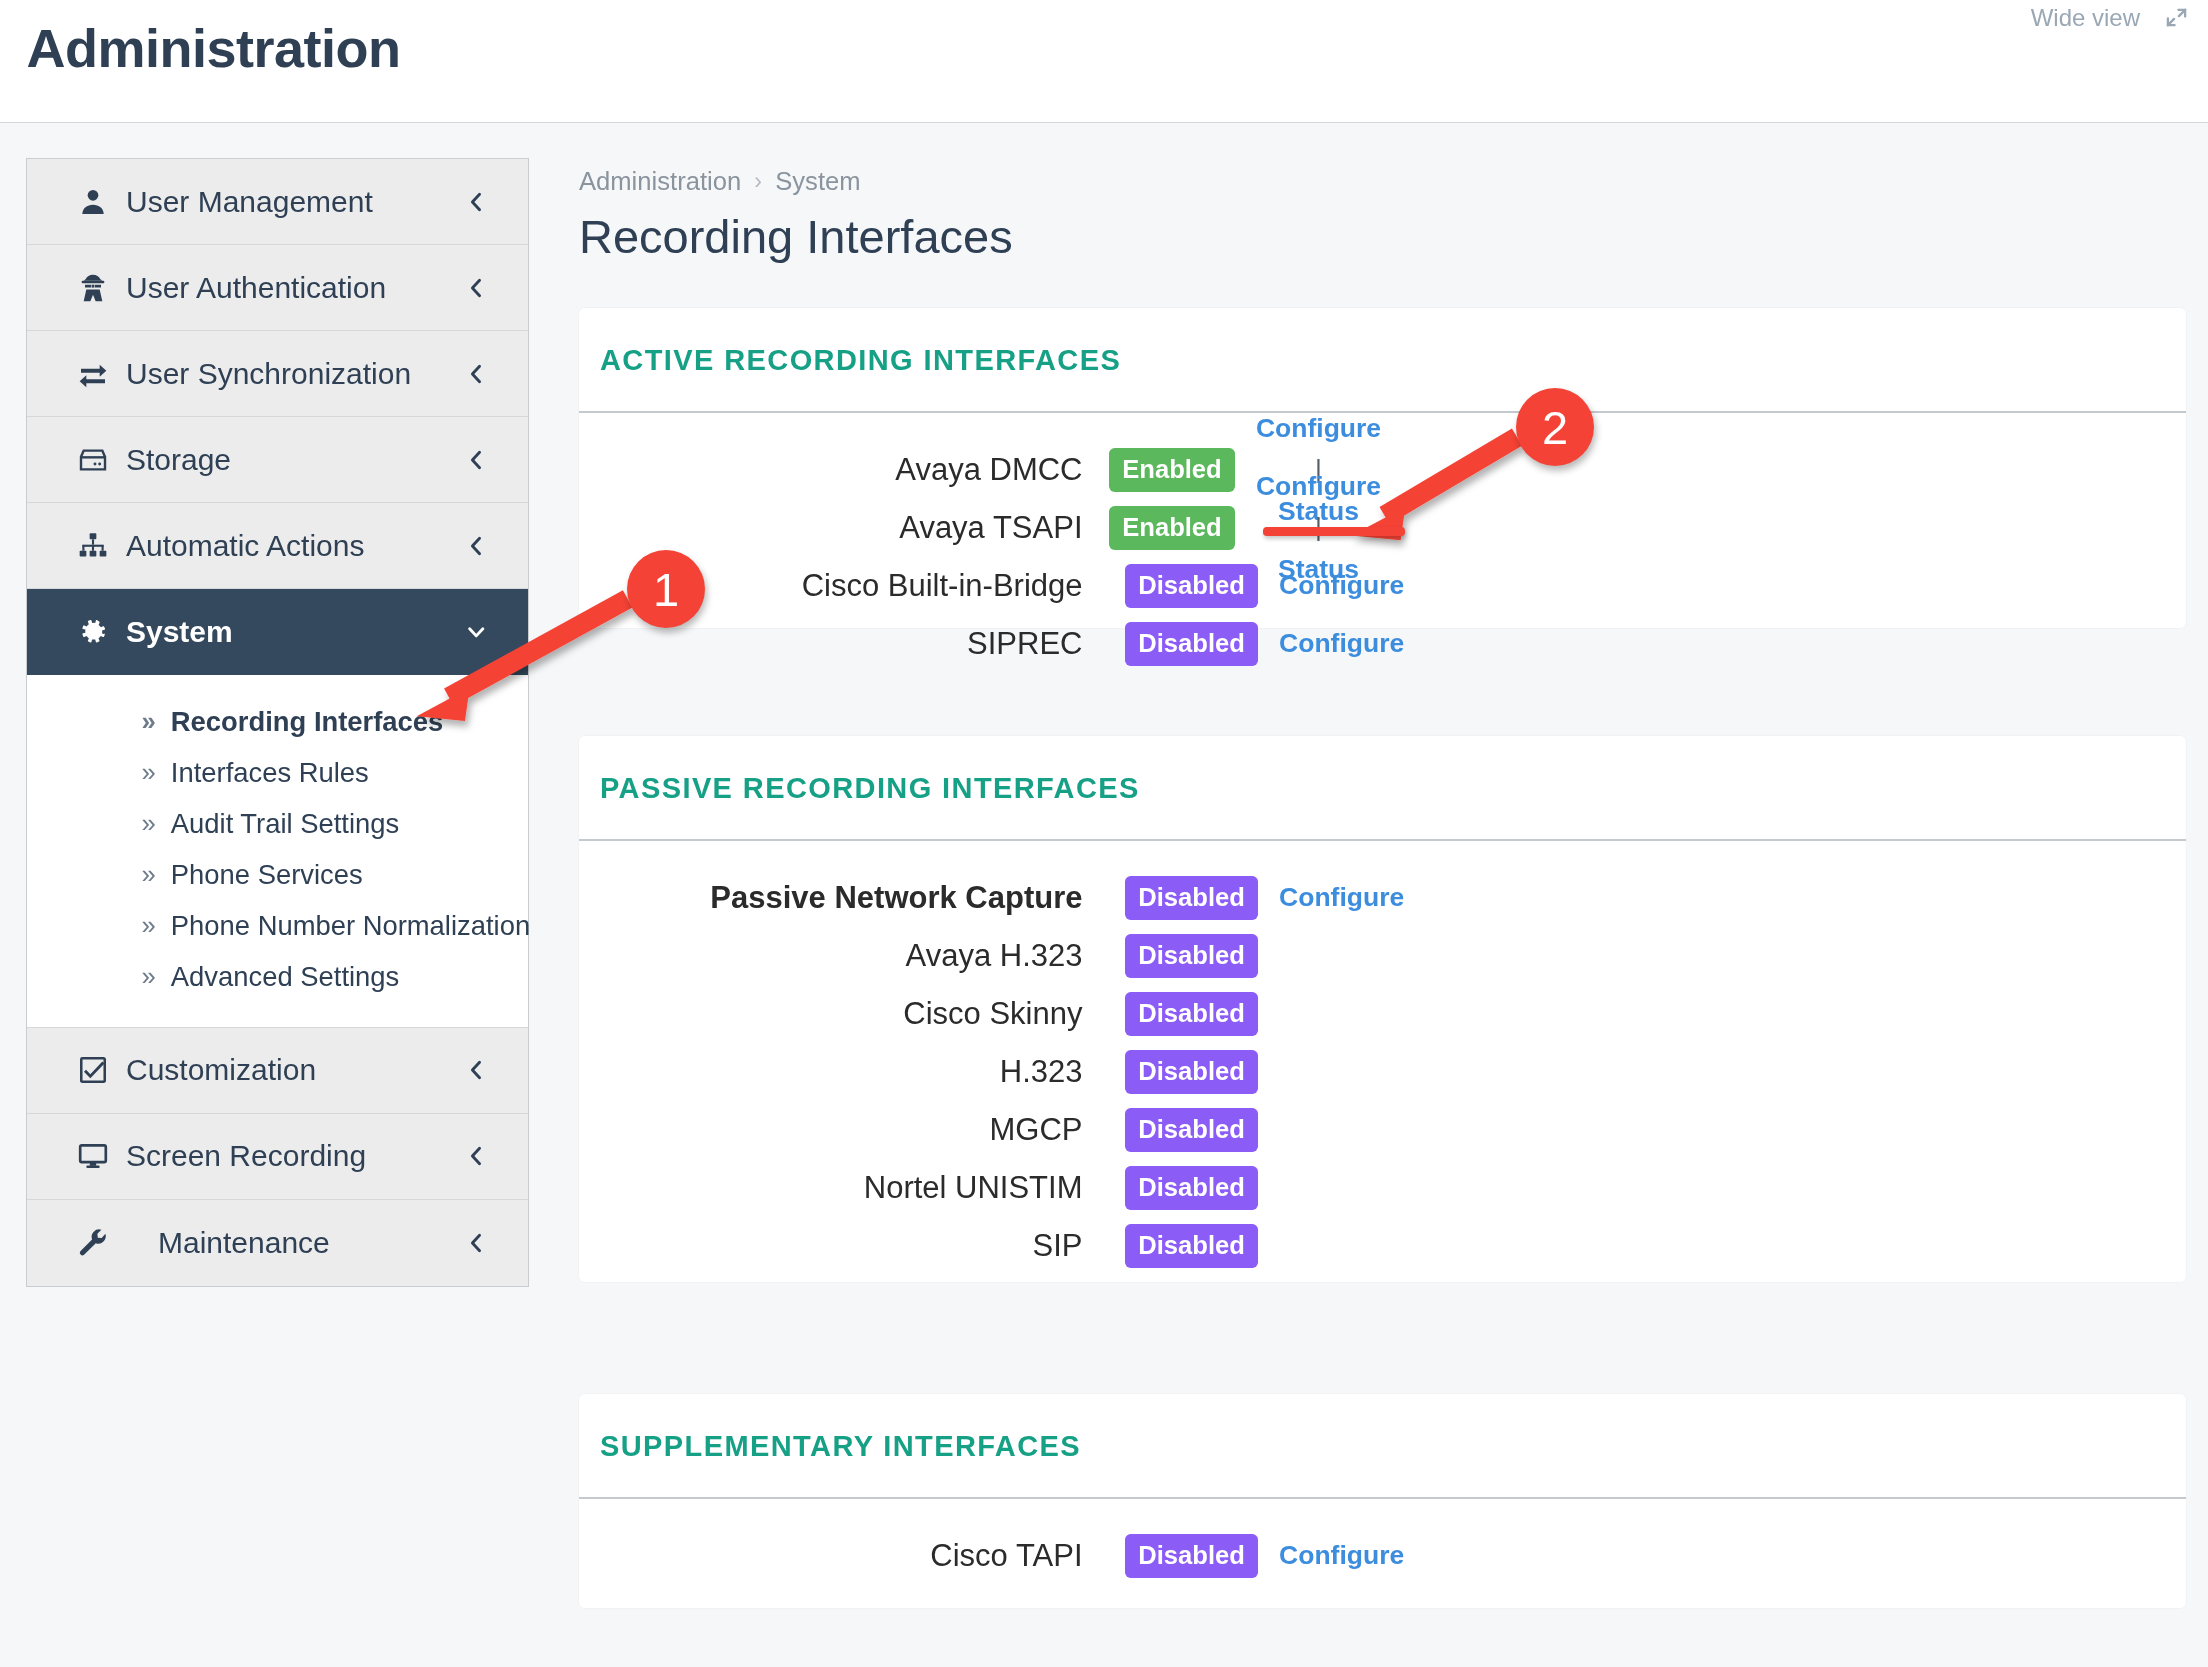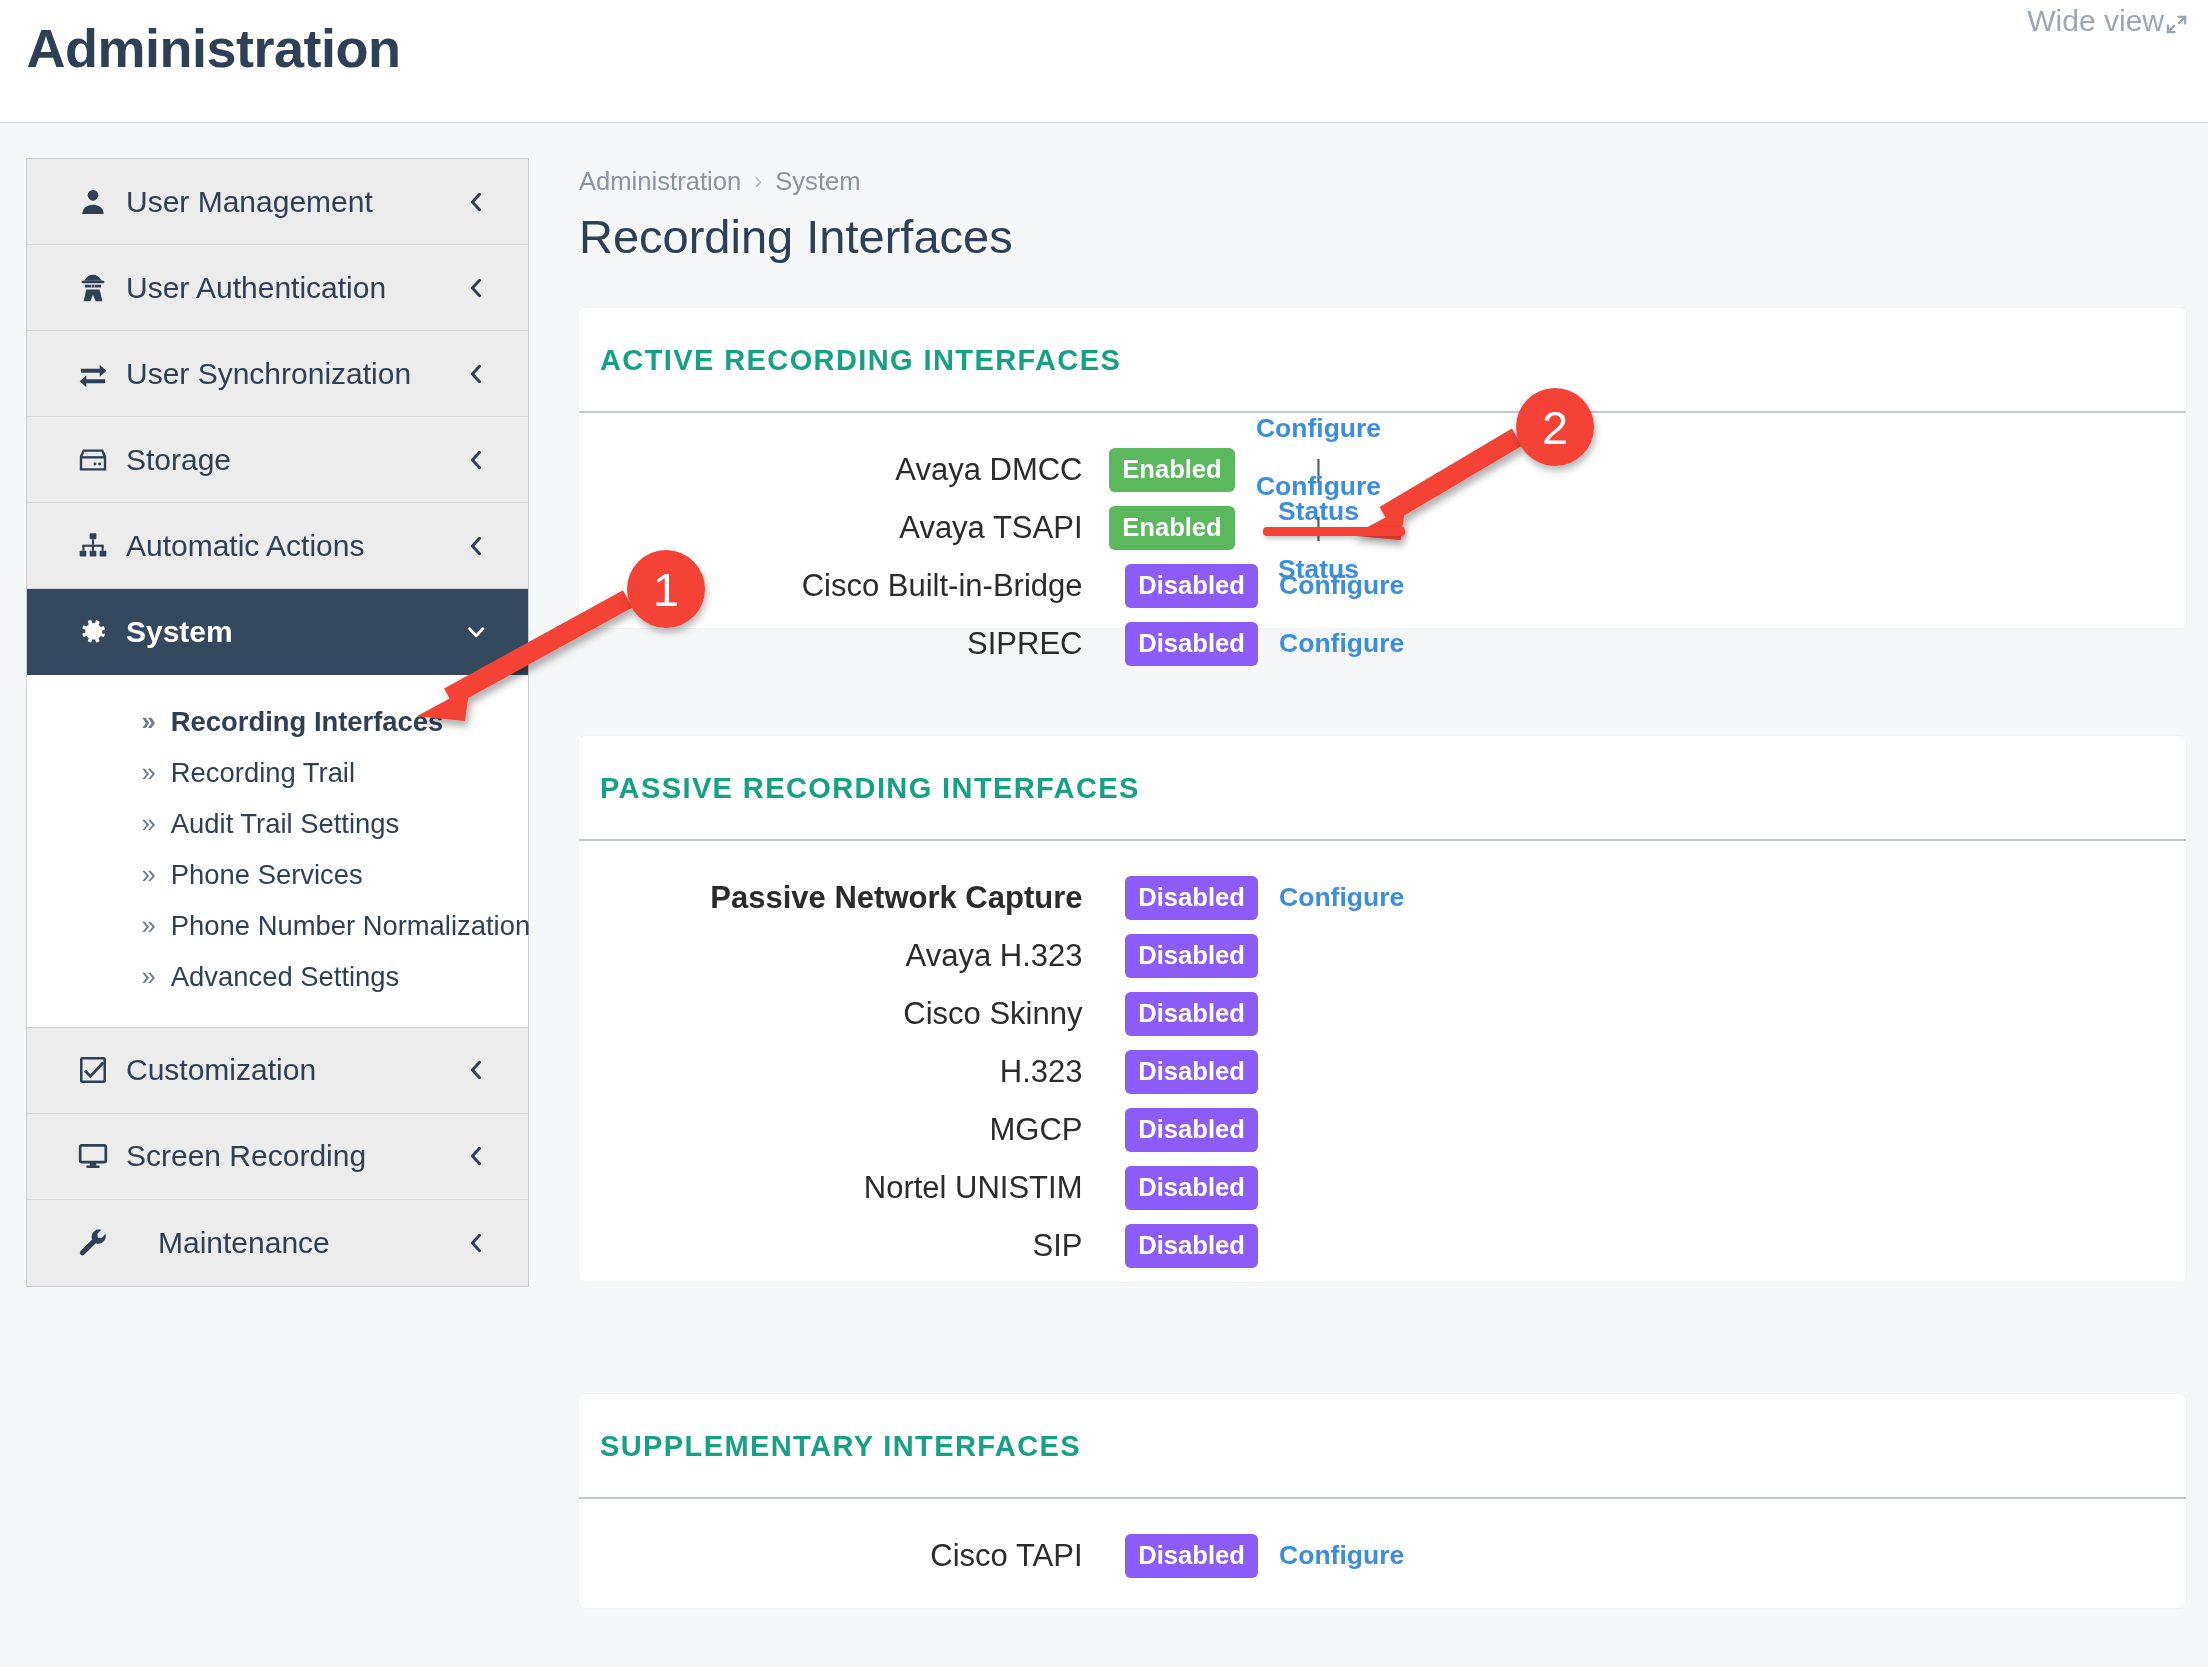--- a/index.html
+++ b/index.html
@@ -37,22 +37,22 @@
     color: #2f4055;
     letter-spacing: -0.5px;
     line-height: 1;
   }
   .wide-view {
     position: absolute;
     right: 21px;
     top: 3.8px;
     display: flex;
     align-items: center;
-    gap: 1px;
-    font-size: 30px;
+    gap: 25px;
+    font-size: 24px;
     color: #9aa7b4;
   }
   .wide-view .wv-icon {
     width: 23px; height: 23px;
     display: inline-block;
   }
 
   
   .body-area {
     position: absolute;
@@ -375,21 +375,21 @@
             </svg>
           </span>
         </div>
         <div class="subnav">
           <div class="sub-item current">
             <span class="chev2">»</span>
             <span>Recording Interfaces</span>
           </div>
           <div class="sub-item">
             <span class="chev2">»</span>
-            <span>Recording Trail</span>
+            <span>Interfaces Rules</span>
           </div>
           <div class="sub-item">
             <span class="chev2">»</span>
             <span>Audit Trail Settings</span>
           </div>
           <div class="sub-item">
             <span class="chev2">»</span>
             <span>Phone Services</span>
           </div>
           <div class="sub-item">

